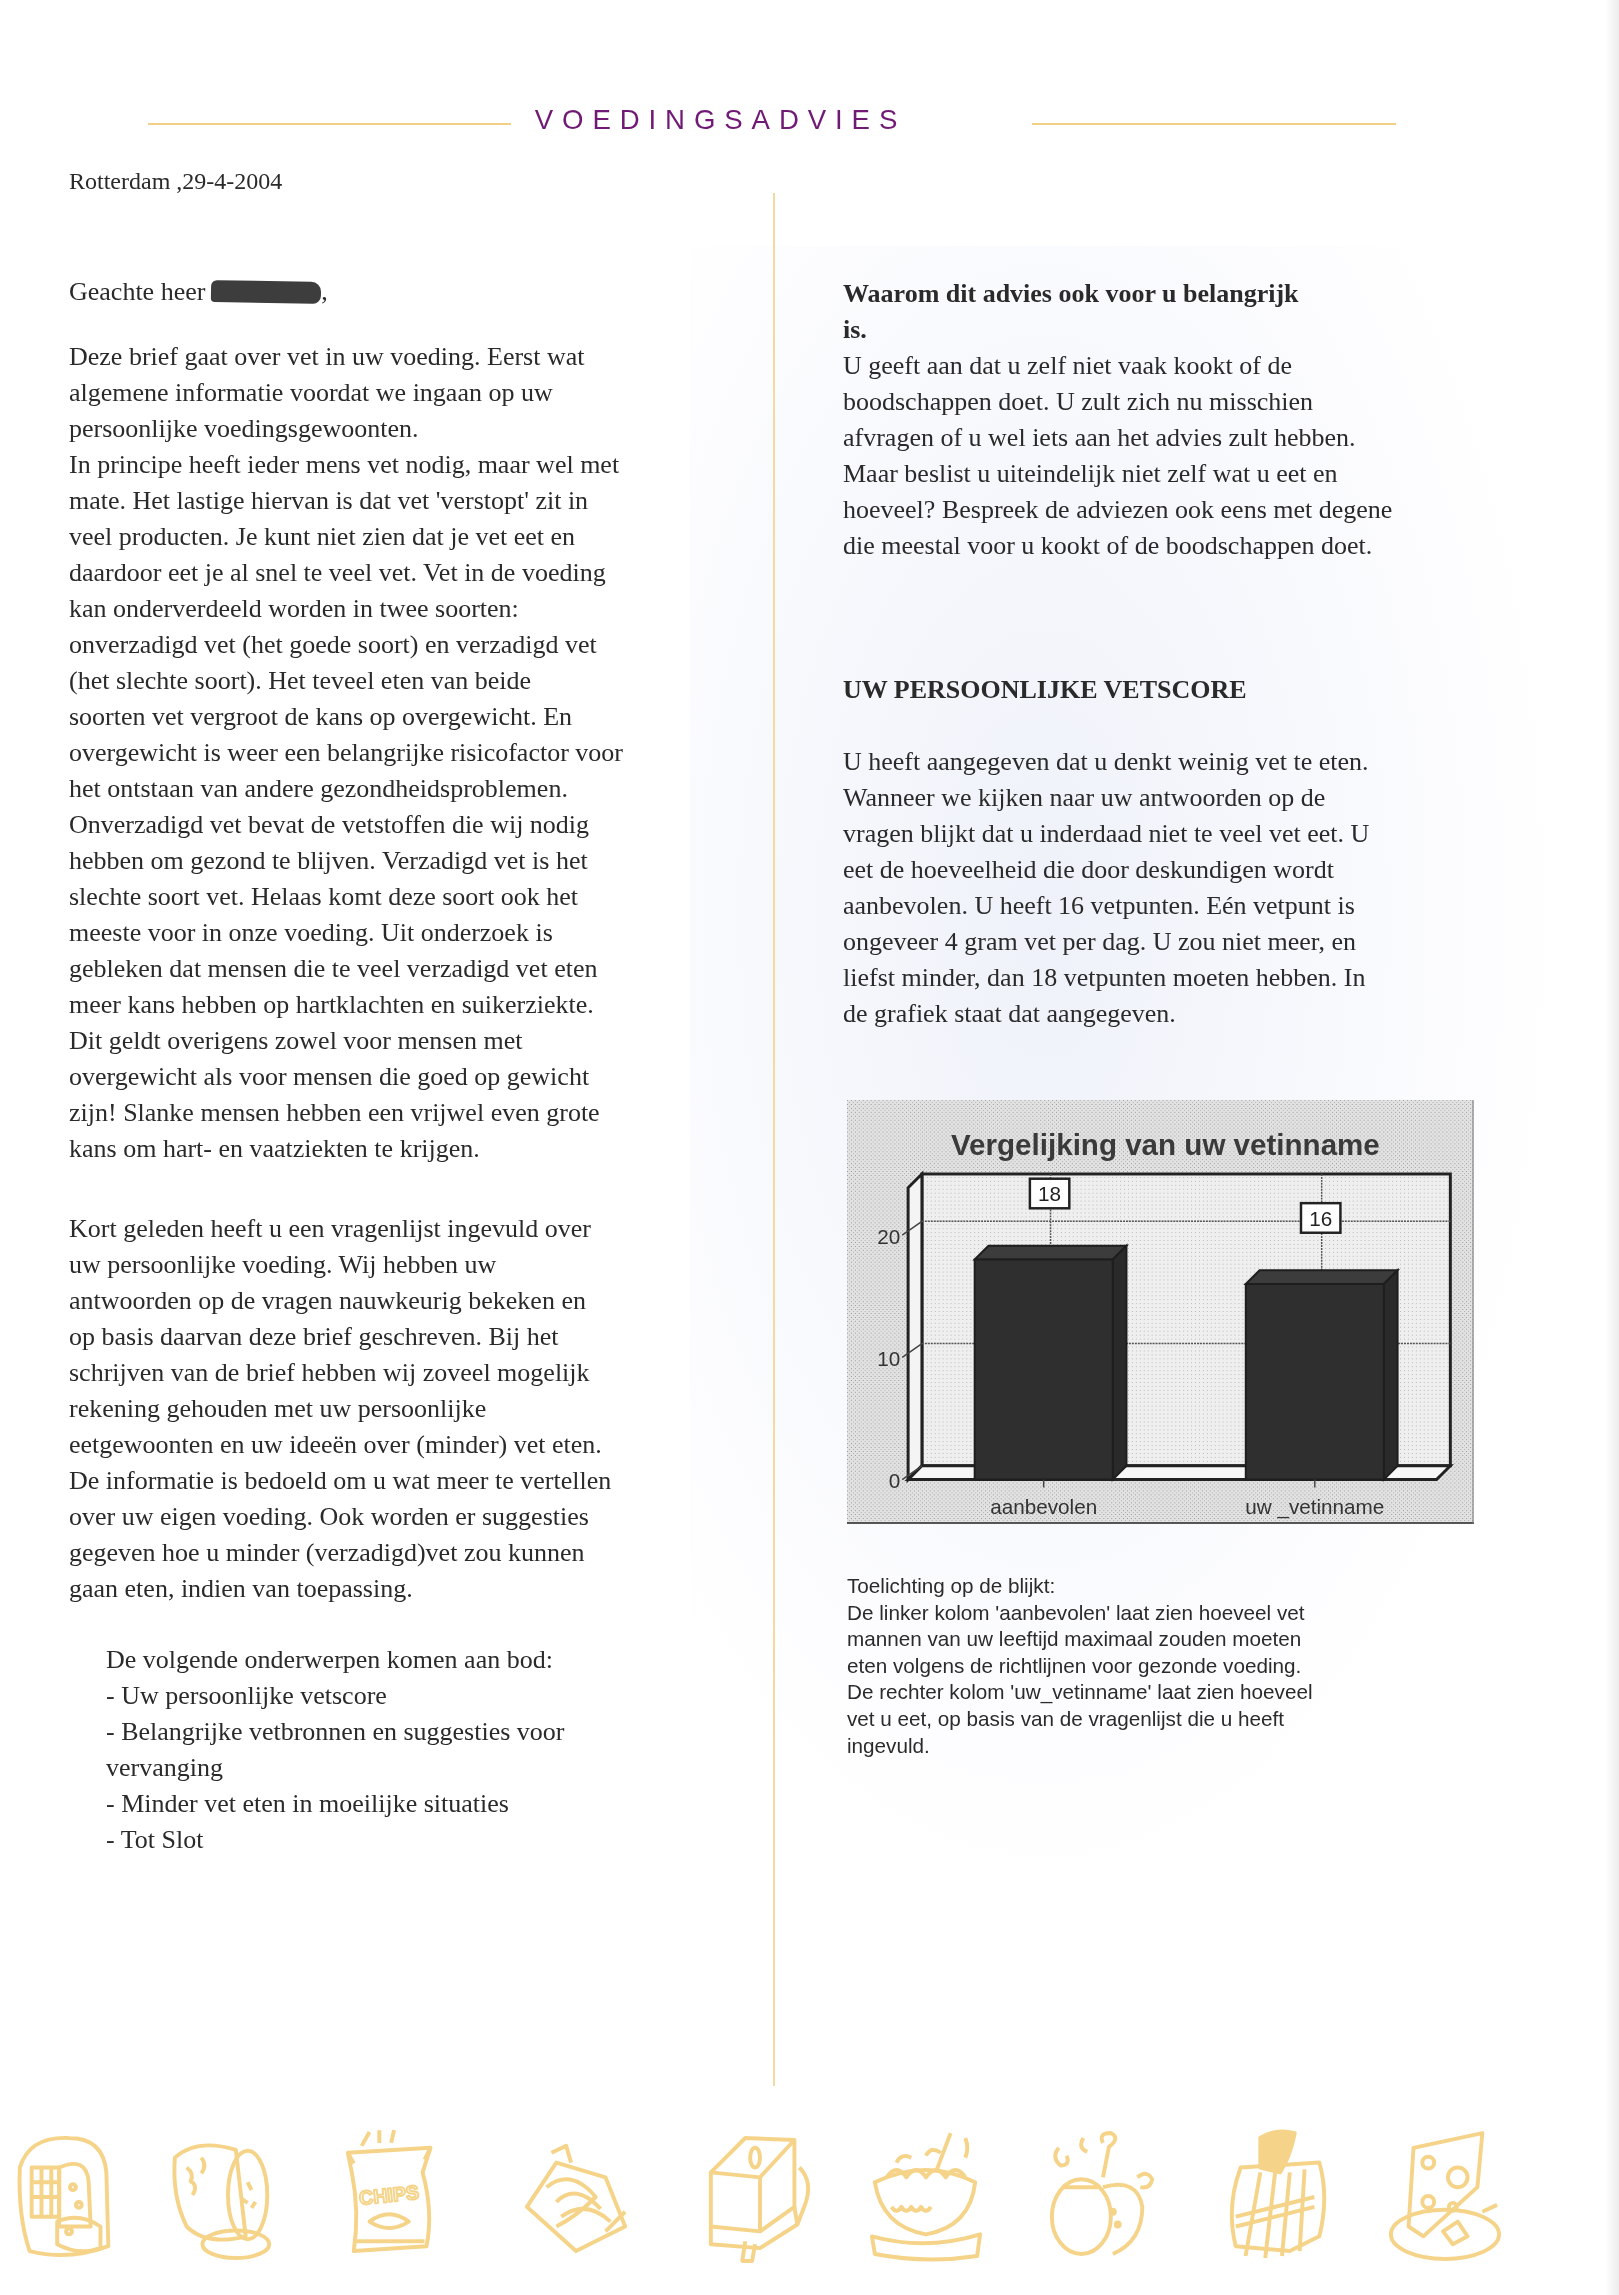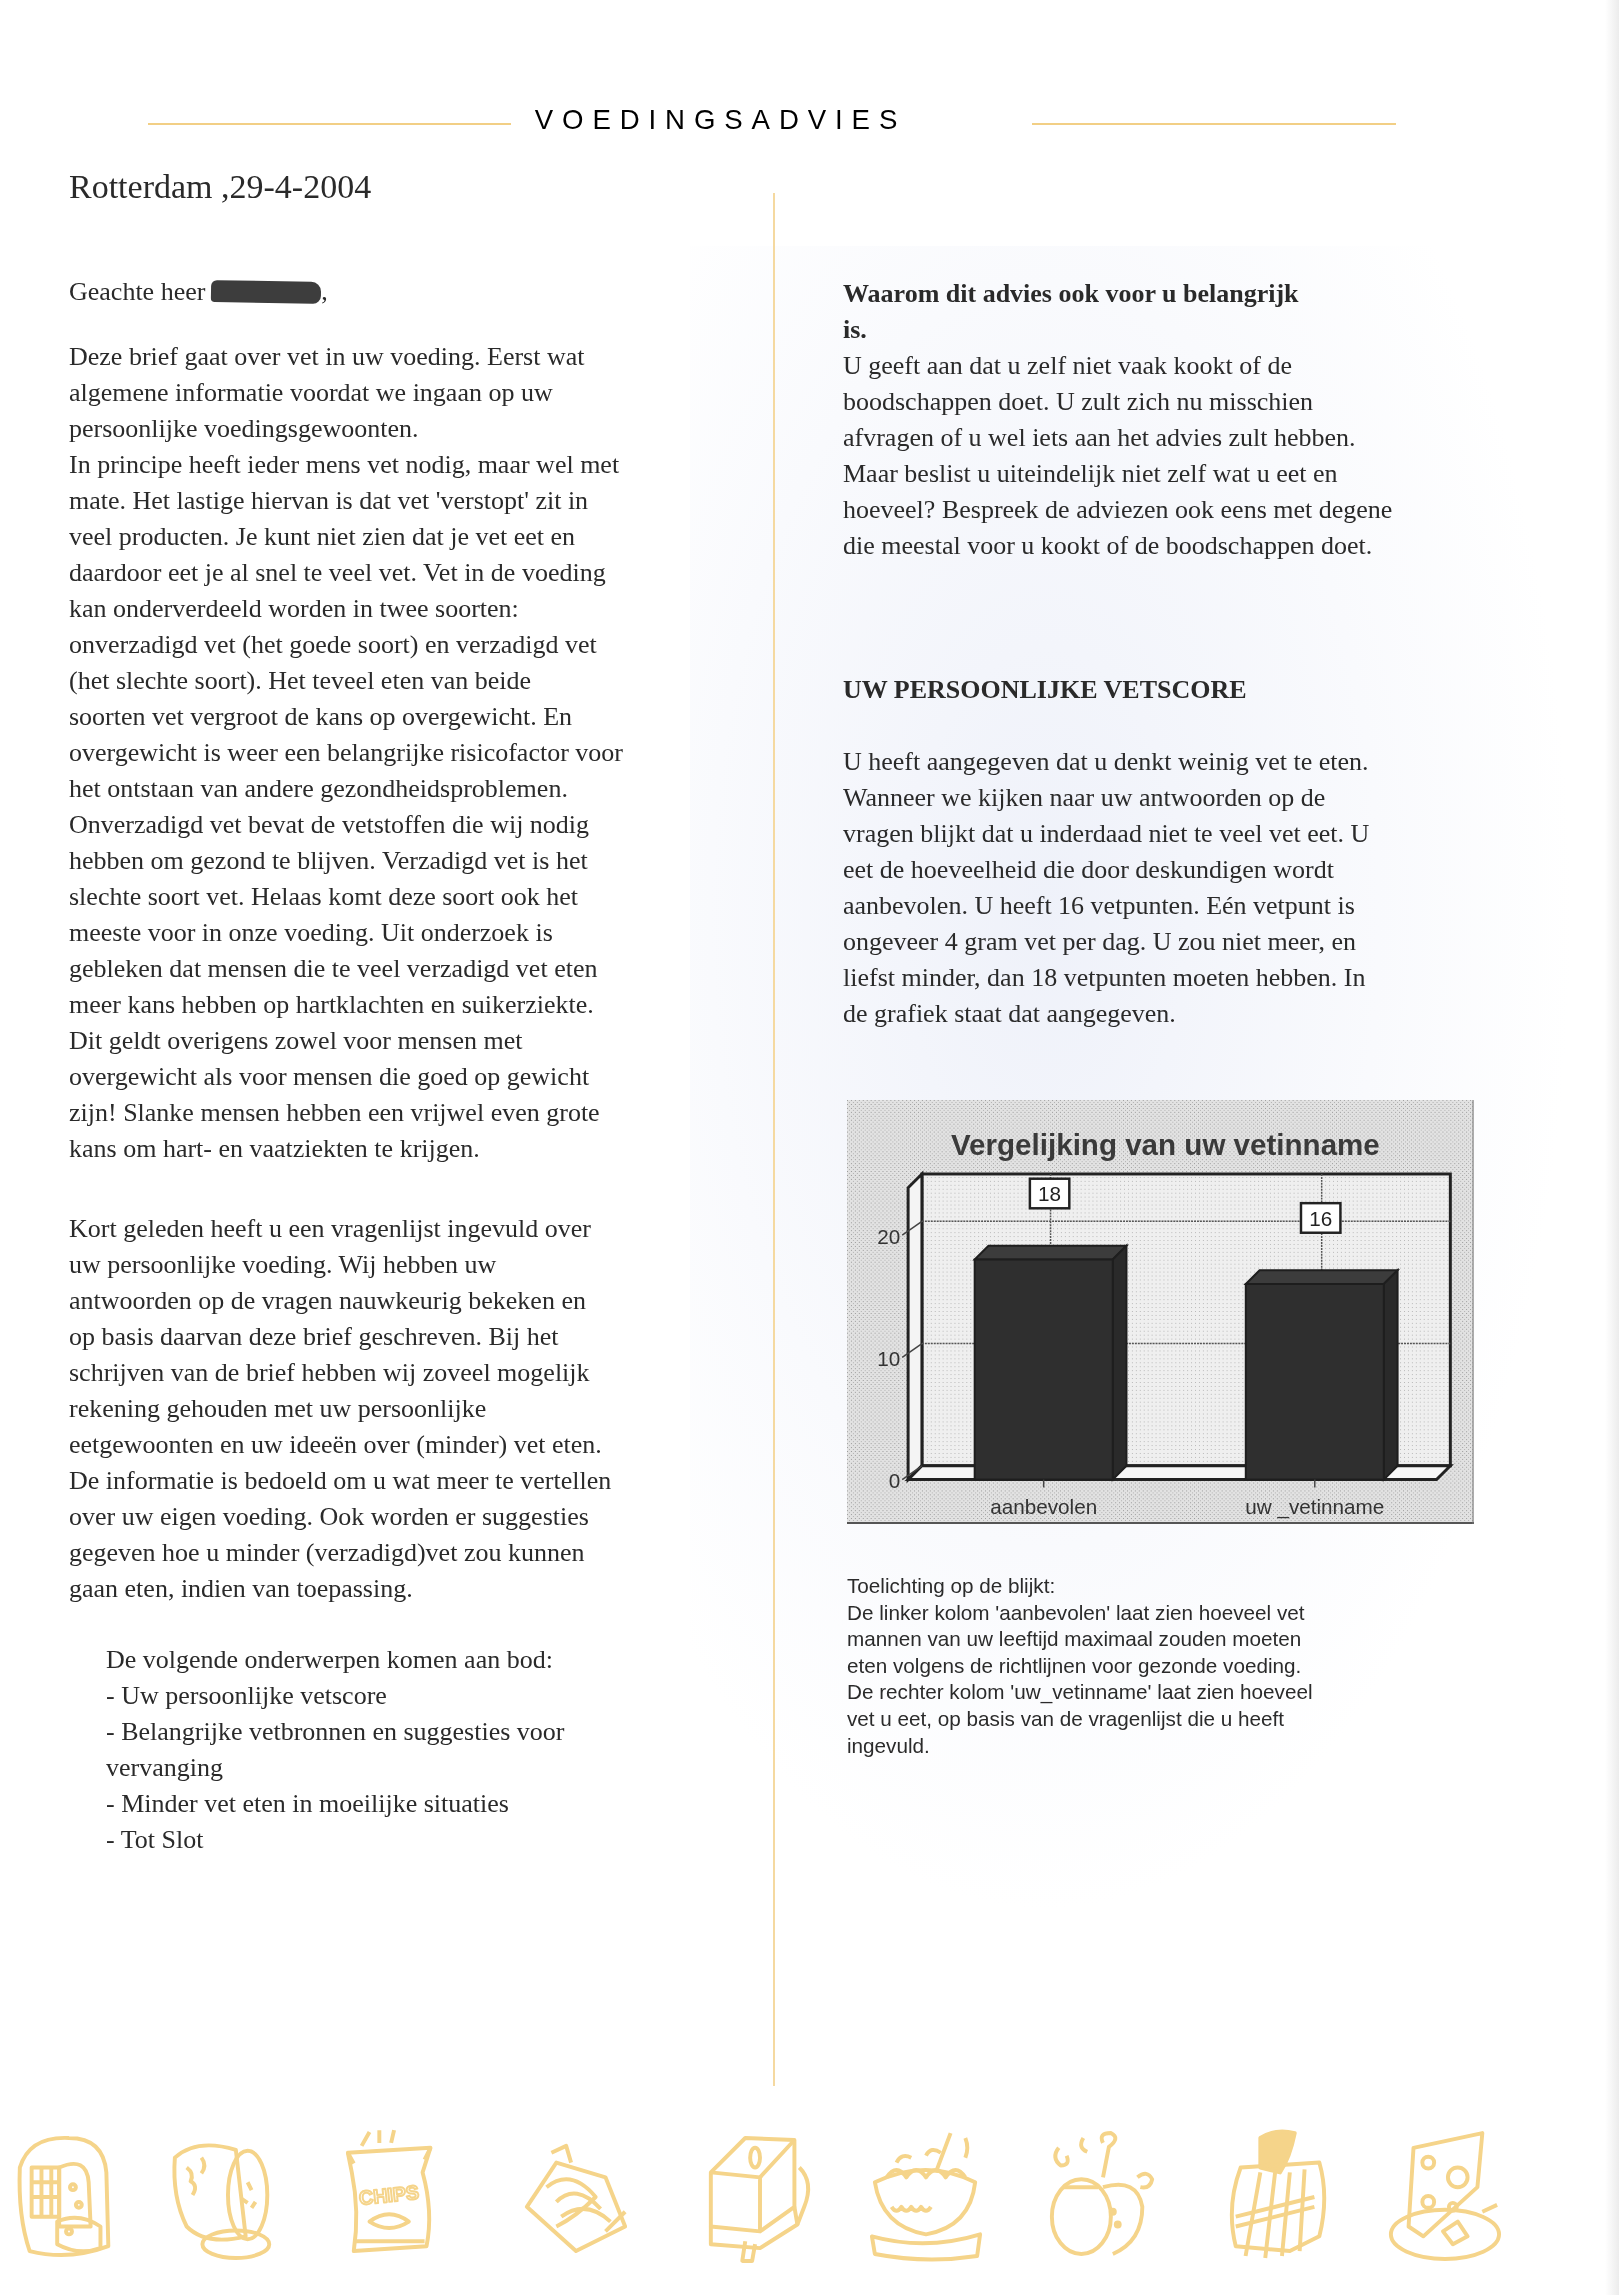--- a/index.html
+++ b/index.html
@@ -15,35 +15,35 @@
       pointer-events: none;
     }
     .right-edge {
       position: absolute; right: 0; top: 0; width: 13.8px; height: 2295px;
       background: linear-gradient(to right, #ffffff, #ececec);
     }
     
     .header-title {
       position: absolute; top: 104px; left: 0; width: 1441px; text-align: center;
       font-family: "Liberation Sans", "DejaVu Sans", sans-serif;
-      font-size: 27.6px; letter-spacing: 8.9px; color: #000000; font-weight: normal;
+      font-size: 27.6px; letter-spacing: 8.9px; color: #701a75; font-weight: normal;
     }
     .header-rule { position: absolute; top: 123px; height: 2px; background: #f2cf85; }
     .header-rule.right { left: 1032px; width: 364px; }
     .header-rule.l2 { left: 148px; width: 363px; }
     .divider {
       position: absolute; left: 773px; top: 193px; width: 2px; height: 1893px;
       background: #f5d9a0;
     }
     
     .col { position: absolute; font-size: 26px; line-height: 36px; }
     .col p { margin: 0; white-space: pre-line; }
     .col.left { left: 69px; width: 690px; }
     .col.right { left: 843px; width: 670px; }
-    .date { position: absolute; left: 69px; top: 168px; font-size: 34px; }
+    .date { position: absolute; left: 69px; top: 168px; font-size: 24px; }
     .salutation { position: absolute; left: 69px; top: 277px; font-size: 26px; }
     .redact {
       display: inline-block; width: 110px; height: 21.7px; background: #3d3d3d;
       border-radius: 5.9px 9.9px 7.9px 3.9px; vertical-align: -3px; margin-left: 5.9px;
       transform: rotate(1deg);
     }
     .heading-bold { font-weight: bold; }
     
     .chart-wrap {
       position: absolute; left: 847px; top: 1100px; width: 530px; height: 424px;

